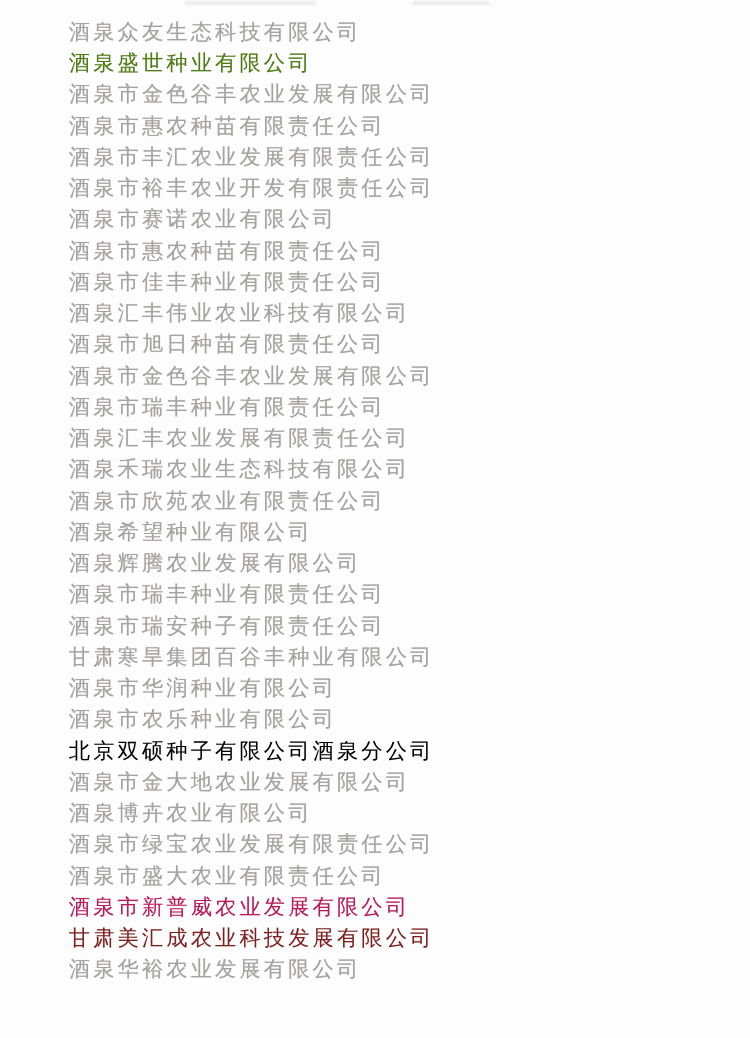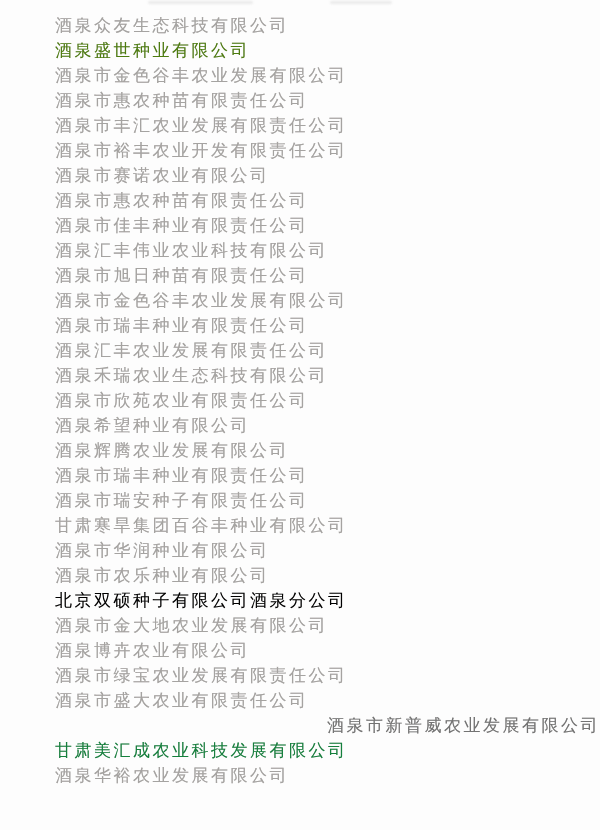--- a/index.html
+++ b/index.html
@@ -71,17 +71,17 @@
       <div class="company-row" style="color: rgb(165, 163, 161);">酒泉市瑞丰种业有限责任公司</div>
       <div class="company-row" style="color: rgb(165, 163, 161);">酒泉市瑞安种子有限责任公司</div>
       <div class="company-row" style="color: rgb(165, 163, 161);">甘肃寒旱集团百谷丰种业有限公司</div>
       <div class="company-row" style="color: rgb(165, 163, 161);">酒泉市华润种业有限公司</div>
       <div class="company-row" style="color: rgb(165, 163, 161);">酒泉市农乐种业有限公司</div>
       <div class="company-row" style="color: #000000;">北京双硕种子有限公司酒泉分公司</div>
       <div class="company-row" style="color: rgb(165, 163, 161);">酒泉市金大地农业发展有限公司</div>
       <div class="company-row" style="color: rgb(165, 163, 161);">酒泉博卉农业有限公司</div>
       <div class="company-row" style="color: rgb(165, 163, 161);">酒泉市绿宝农业发展有限责任公司</div>
       <div class="company-row" style="color: rgb(165, 163, 161);">酒泉市盛大农业有限责任公司</div>
-      <div class="company-row" style="color: #737373; text-align: right;">酒泉市新普威农业发展有限公司</div>
-      <div class="company-row" style="color: #15803d;">甘肃美汇成农业科技发展有限公司</div>
+      <div class="company-row" style="color: #be185d;">酒泉市新普威农业发展有限公司</div>
+      <div class="company-row" style="color: #7f1d1d;">甘肃美汇成农业科技发展有限公司</div>
       <div class="company-row" style="color: rgb(165, 163, 161);">酒泉华裕农业发展有限公司</div>
     </div>
 </div>
 
 </body></html>

